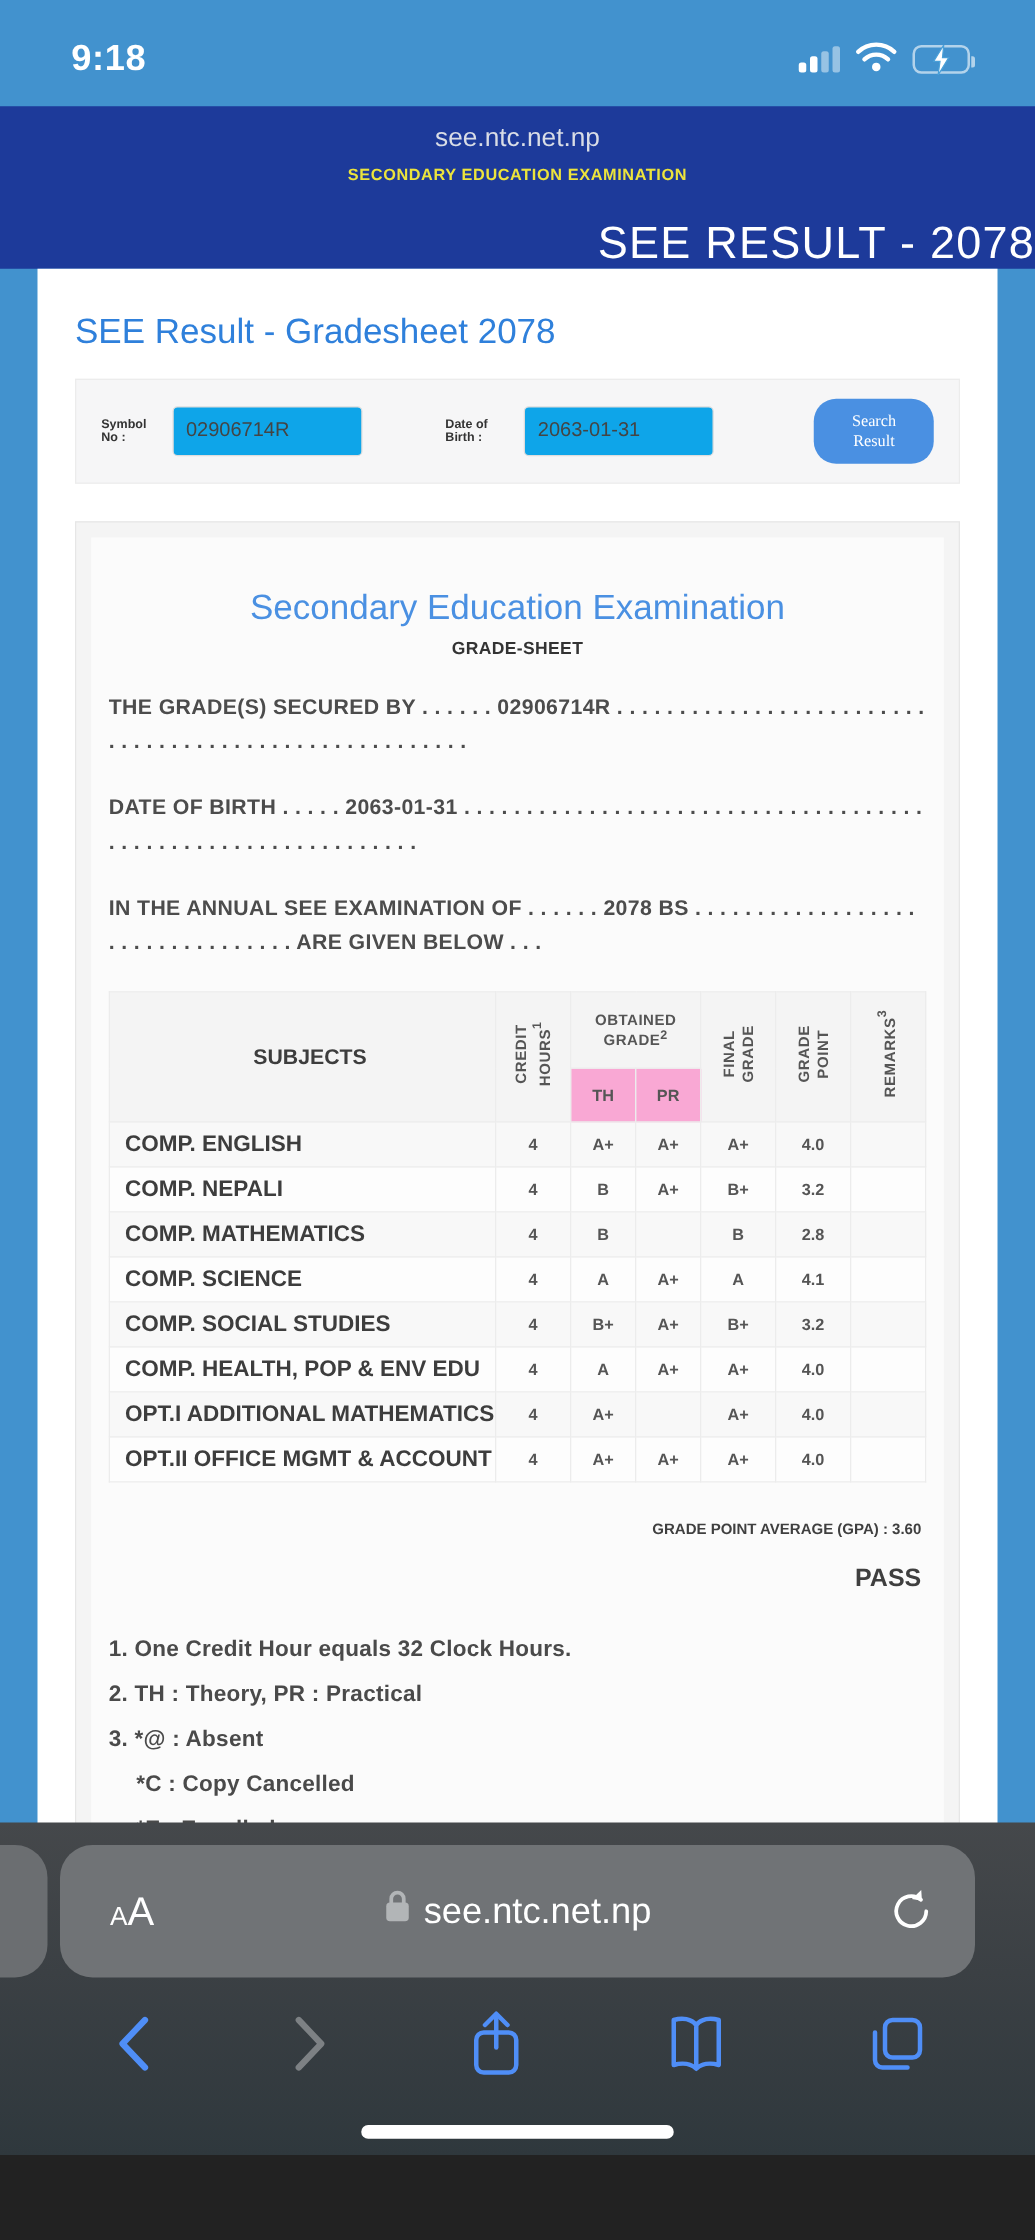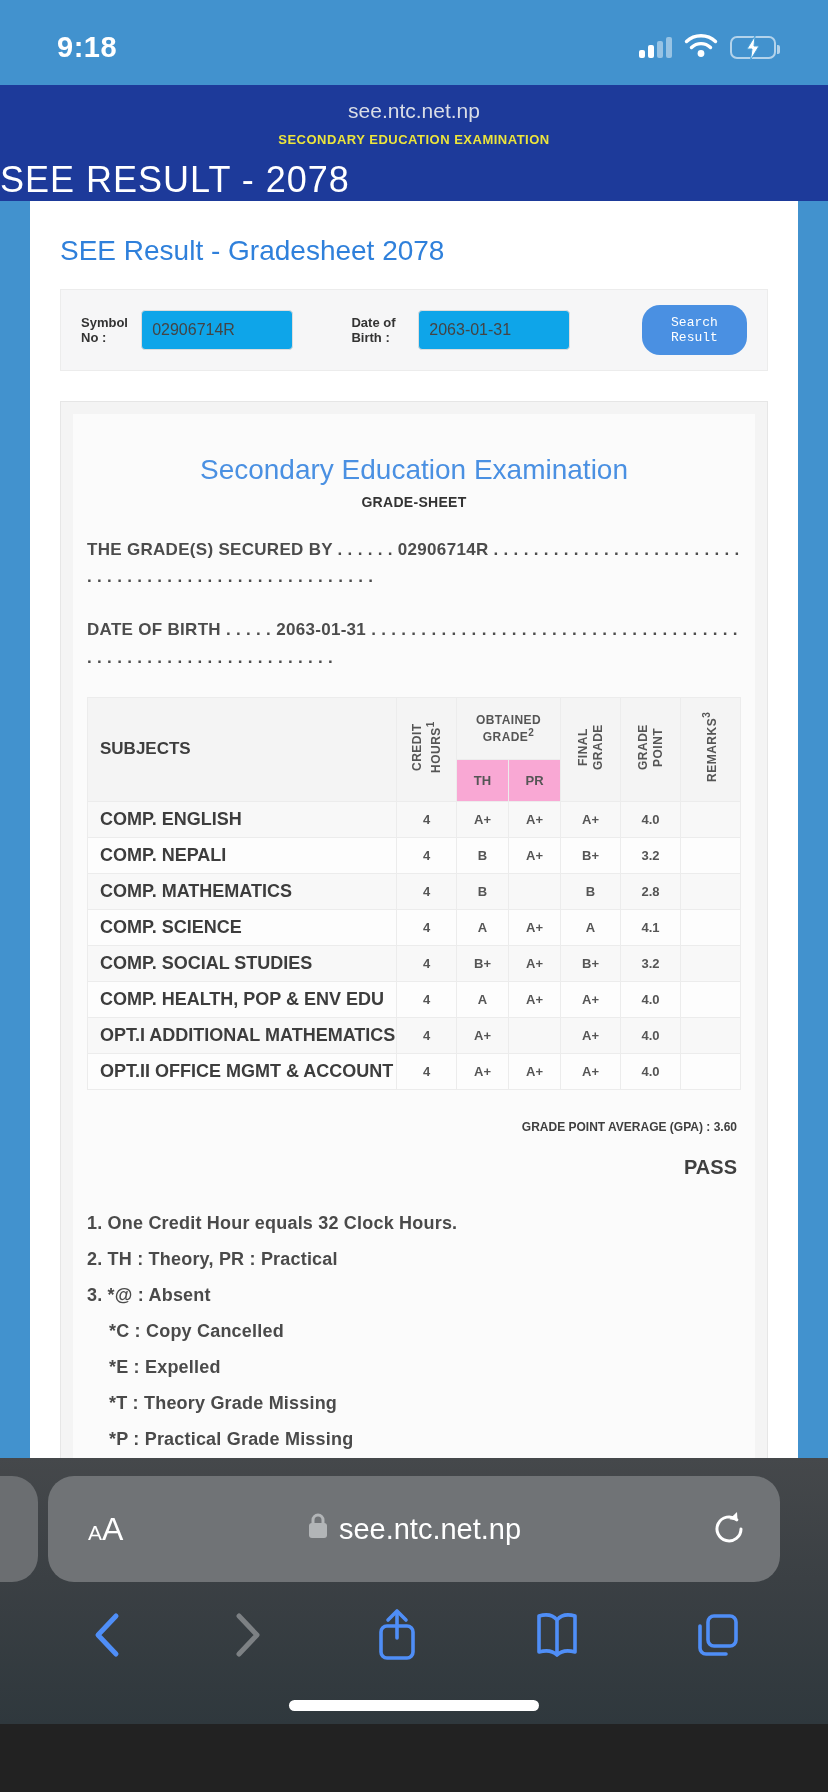--- a/index.html
+++ b/index.html
@@ -17,46 +17,46 @@
   .cell-bars i.b3{height:17px;background:rgba(255,255,255,.45);} .cell-bars i.b4{height:21px;background:rgba(255,255,255,.45);}
   .battery { position:relative; width:46px; height:23px; border:2px solid rgba(255,255,255,.6); border-radius:7px; padding:2px; }
   .battery .fill { width:100%; height:100%; background:#67d05e; border-radius:3px; }
   .battery .tip { position:absolute; right:-6px; top:7px; width:3px; height:9px; background:rgba(255,255,255,.6); border-radius:0 2px 2px 0; }
   .battery svg { position:absolute; left:50%; top:50%; transform:translate(-50%,-50%); }
 
   
   .siteheader { background:#1d3a9a; padding-top:14px; }
   .sh-domain { text-align:center; color:#d9dde6; font-size:21px; }
   .sh-sub { text-align:center; color:#ece43c; font-size:13px; font-weight:700; letter-spacing:.5px; margin-top:9px; }
-  .sh-title { text-align:left; color:#fff; font-size:36px; font-weight:400; letter-spacing:1px; margin-top:12px; }
+  .sh-title { text-align:right; color:#fff; font-size:36px; font-weight:400; letter-spacing:1px; margin-top:26px; }
   .nav { margin:17px 30px 0 30px; background:#4287e3; display:flex; height:59px; }
   .nav-item { display:flex; align-items:center; padding:0 25px; color:#fff; font-size:13px; letter-spacing:1.5px; cursor:pointer; }
   .nav-item.active { background:#3d6ca6; }
 
   
   .main { margin:0 30px; background:#fff; min-height:1253px; padding:34px 30px 20px 30px; }
   .page-title { color:#2f80db; font-size:28px; font-weight:400; margin-bottom:22px; }
 
   .searchbar { background:#f6f6f7; border:1px solid #ececec; display:flex; align-items:center; padding:15px 20px; gap:10px; }
-  .searchbar label { font-size:13px; font-weight:700; color:#333; }
+  .searchbar label { font-size:10px; font-weight:700; color:#333; }
   .searchbar input { width:152px; height:40px; border:1px solid #ddd; border-radius:4px; padding:0 10px; font-size:16px; color:#444; background:#0ea5e9; font-family:"Liberation Sans",sans-serif; }
   .gap1 { width:58px; } .gap2 { width:60px; }
-  .btn-search { margin-left:12px; background:#4a90e2; border:none; color:#fff; font-size:13px; padding:10px 19px; border-radius:18px; cursor:pointer; font-family:Liberation Mono, monospace; }
+  .btn-search { margin-left:12px; background:#4a90e2; border:none; color:#fff; font-size:13px; padding:10px 19px; border-radius:18px; cursor:pointer; font-family:Liberation Serif, serif; }
 
   
   .gs-outer { margin-top:30px; background:#f4f4f4; border:1px solid #e6e6e6; padding:12px; }
   .gs-inner { background:#fbfbfb; padding:26px 14px 70px 14px; }
   .gs-title { text-align:center; color:#4a90e2; font-size:28px; font-weight:400; margin-top:14px; }
   .gs-sub { text-align:center; color:#333; font-size:14px; font-weight:700; margin-top:8px; letter-spacing:.3px; }
   .gs-line { color:#4c4c4c; font-size:17px; font-weight:700; line-height:1.6; margin-top:26px; letter-spacing:.3px; }
 
   table.grades { width:100%; border-collapse:collapse; margin-top:26px; }
   table.grades th, table.grades td { border:1px solid #ececec; }
   thead th { background:#f4f4f4; color:#555; font-weight:700; }
-  th.subj-h { text-align:left; padding-left:12px; font-size:17px; color:#3d3d3d; }
+  th.subj-h { text-align:center; padding-left:12px; font-size:17px; color:#3d3d3d; }
   .vcell { width:60px; height:104px; vertical-align:middle; text-align:center; }
   .vcell .vtext { writing-mode:vertical-rl; transform:rotate(180deg); display:inline-block; height:86px; font-size:12px; letter-spacing:.5px; line-height:1.25; text-align:center; }
   th.obt-h { font-size:12px; letter-spacing:.4px; padding:6px 4px; width:104px; }
   th.thpr { font-size:13px; padding:7px 0; width:52px; background:#f9a8d4; }
   tbody td.subj { text-align:left; padding:7px 0 7px 12px; font-size:18px; font-weight:700; color:#3d3d3d; }
   tbody td { text-align:center; font-size:13px; font-weight:700; color:#555; padding:7px 2px; }
   tbody tr:nth-child(odd) { background:#f8f8f8; }
   tbody tr:nth-child(even) { background:#fdfdfd; }
 
   .gpa-line { text-align:right; font-size:12px; font-weight:700; color:#3f3f3f; margin-top:30px; padding-right:4px; }
@@ -134,20 +134,21 @@
       <button class="btn-search">Search Result</button>
     </div>
 
     <div class="gs-outer">
       <div class="gs-inner">
         <div class="gs-title">Secondary Education Examination</div>
         <div class="gs-sub">GRADE-SHEET</div>
 
         <div class="gs-line">THE GRADE(S) SECURED BY . . . . . . 02906714R . . . . . . . . . . . . . . . . . . . . . . . . . . . . . . . . . . . . . . . . . . . . . . . . . . . . . .</div>
         <div class="gs-line">DATE OF BIRTH . . . . . 2063-01-31 . . . . . . . . . . . . . . . . . . . . . . . . . . . . . . . . . . . . . . . . . . . . . . . . . . . . . . . . . . . . . .</div>
+        <div class="gs-line">IN THE ANNUAL SEE EXAMINATION OF . . . . . . 2078 BS . . . . . . . . . . . . . . . . . . . . . . . . . . . . . . . . . ARE GIVEN BELOW . . .</div>
 
         <table class="grades">
           <thead>
             <tr>
               <th class="subj-h" rowspan="2">SUBJECTS</th>
               <th class="vcell" rowspan="2">
                 <span class="vtext"><span>CREDIT HOURS</span><sup>1</sup></span>
               </th>
               <th class="obt-h" colspan="2">
                 <span>OBTAINED GRADE</span><sup>2</sup>

